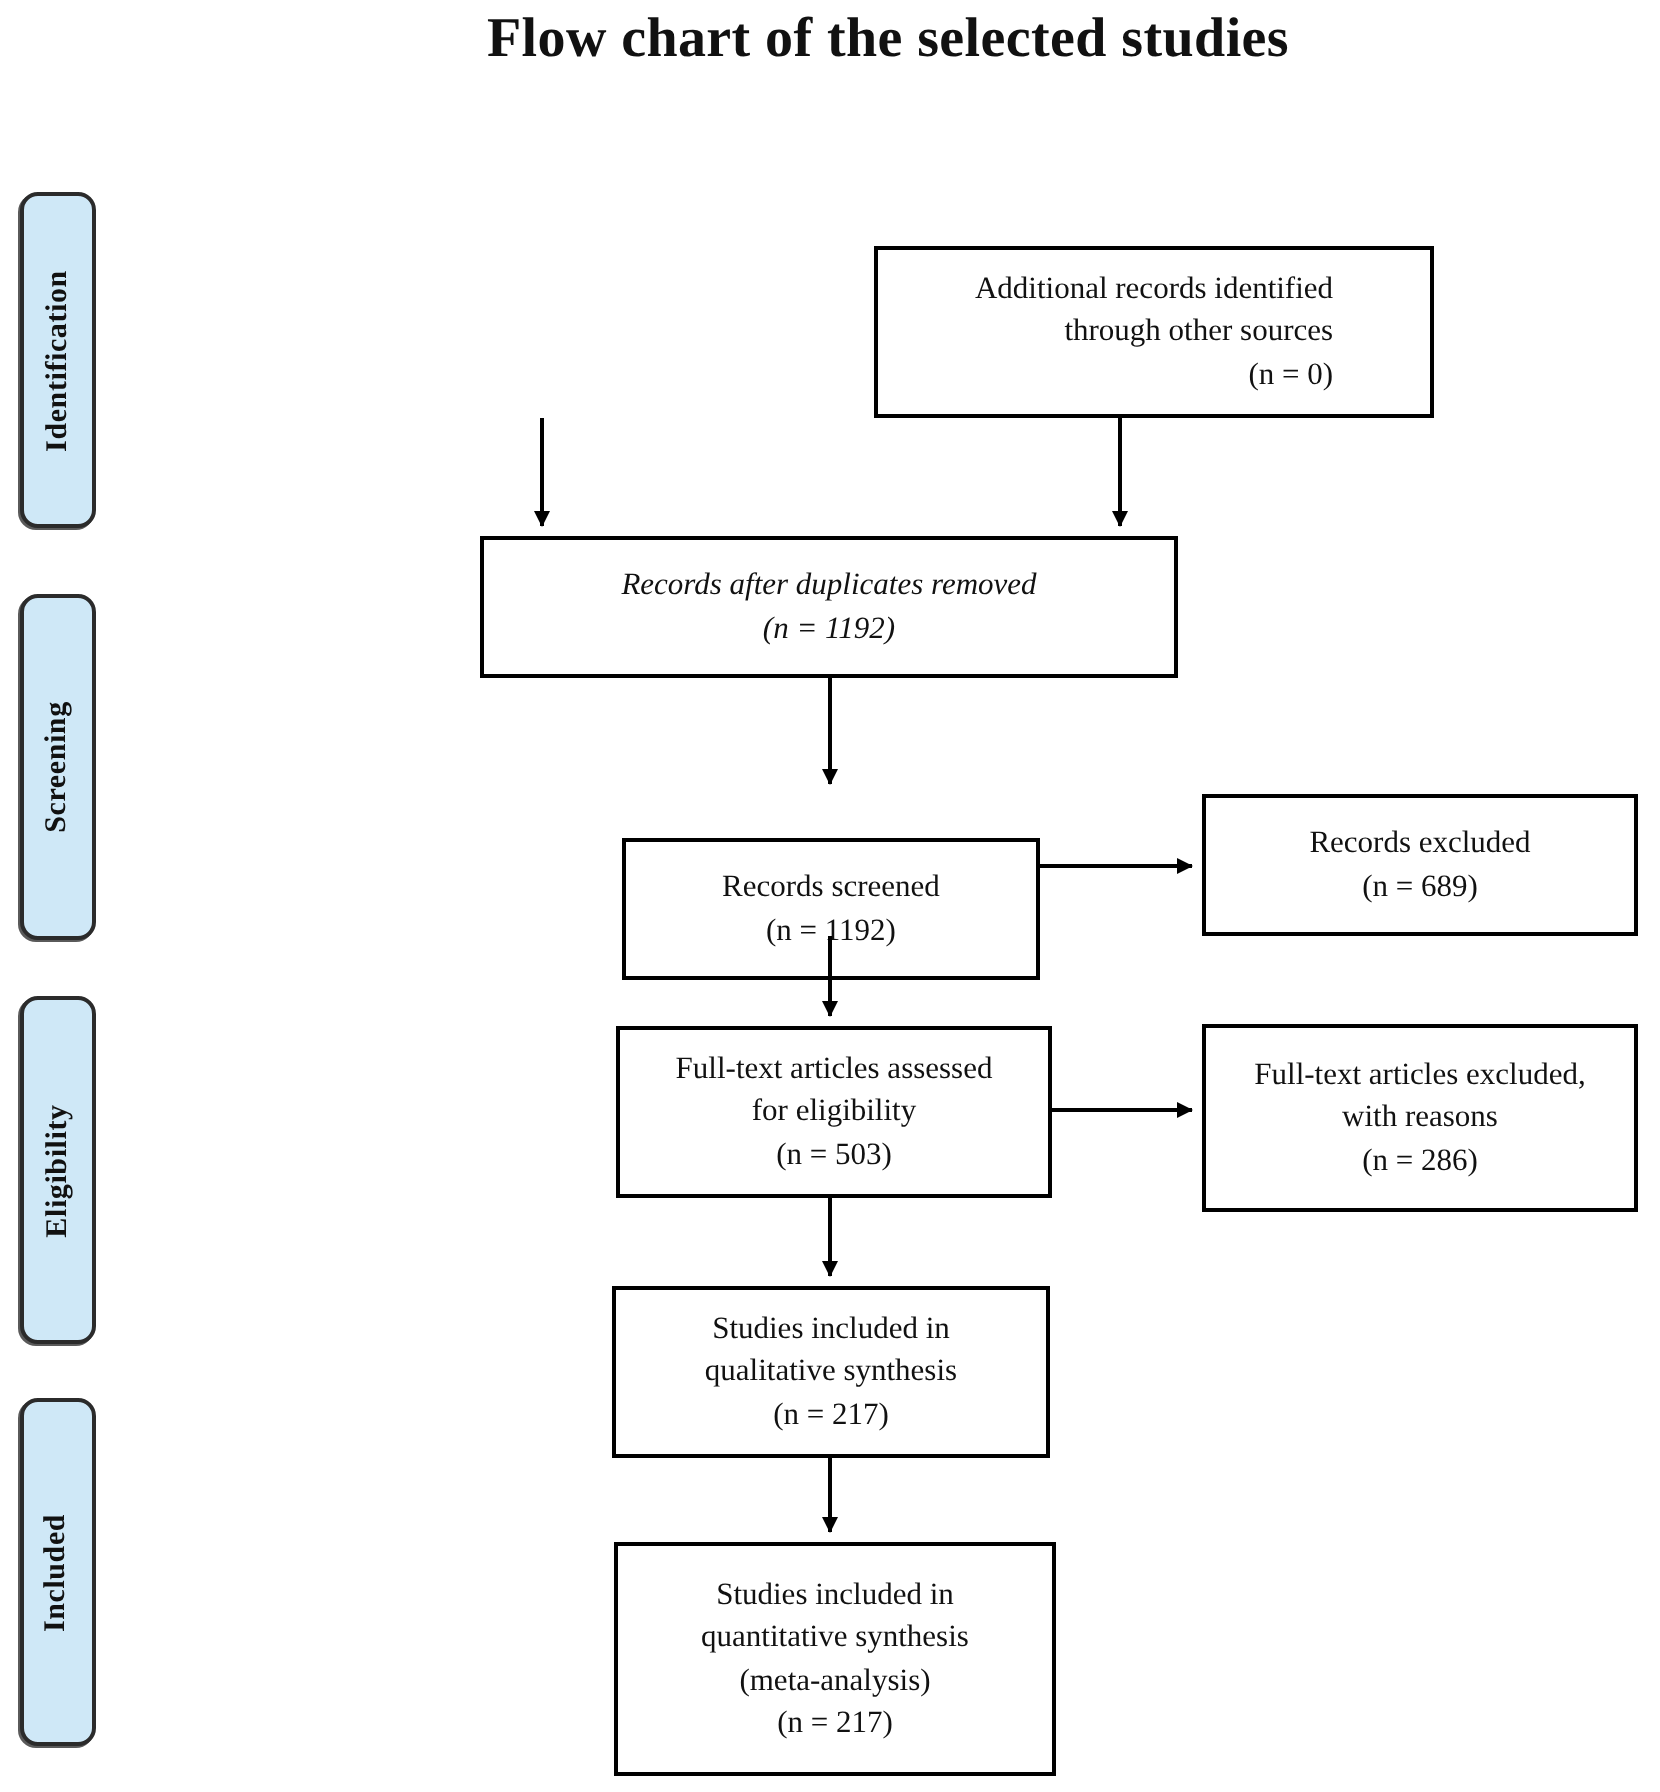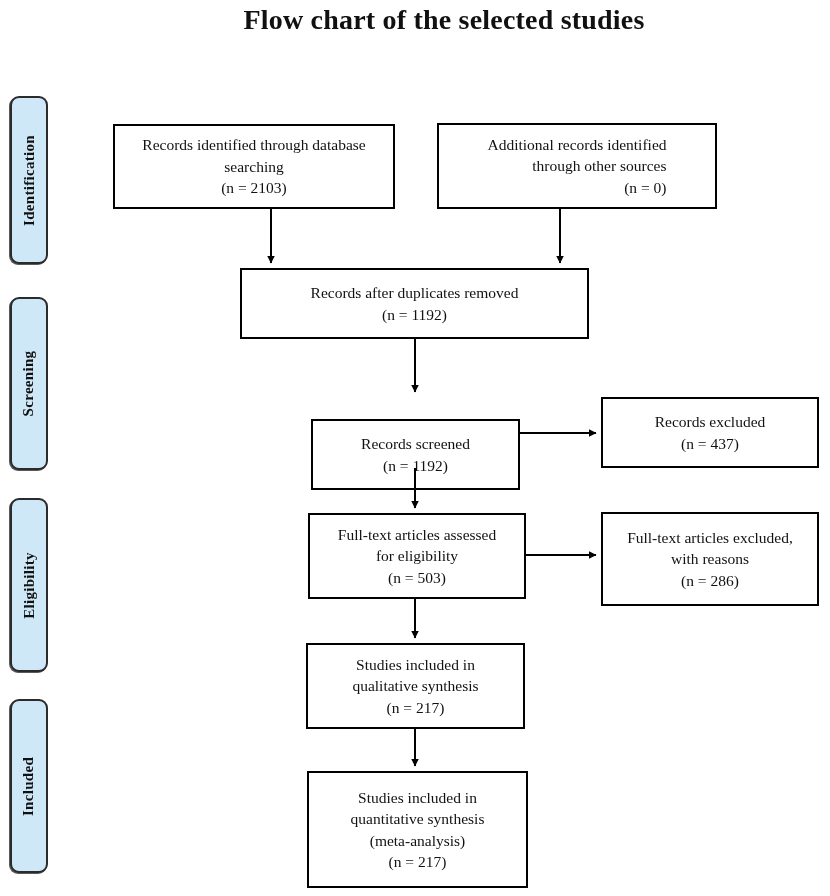--- a/index.html
+++ b/index.html
@@ -60,45 +60,40 @@
   <div class="stage" style="top:297px;height:173px;">
     <span>Screening</span>
   </div>
   <div class="stage" style="top:498px;height:174px;">
     <span>Eligibility</span>
   </div>
   <div class="stage" style="top:699px;height:174px;">
     <span>Included</span>
   </div>
 
-  <div class="fbox" style="left:113px;top:124px;width:282px;height:85px;">
-    <div class="txt">Records identified through database
-searching
-(n = 2103)</div>
-  </div>
 
   <div class="fbox" style="left:437px;top:123px;width:280px;height:86px;text-align:right;">
     <div class="txt">Additional records identified
 through other sources
 (n = 0)</div>
   </div>
 
-  <div class="fbox" style="left:240px;top:268px;width:349px;height:71px;">
+  <div class="fbox" style="left:240px;top:268px;width:349px;height:71px;font-style:italic;">
     <div class="txt">Records after duplicates removed
 (n = 1192)</div>
   </div>
 
   <div class="fbox" style="left:311px;top:397px;width:209px;height:71px;margin-top:22px;">
     <div class="txt">Records screened
 (n = 1192)</div>
   </div>
 
   <div class="fbox" style="left:601px;top:397px;width:218px;height:71px;">
     <div class="txt">Records excluded
-(n = 437)</div>
+(n = 689)</div>
   </div>
 
   <div class="fbox" style="left:308px;top:513px;width:218px;height:86px;">
     <div class="txt">Full-text articles assessed
 for eligibility
 (n = 503)</div>
   </div>
 
   <div class="fbox" style="left:601px;top:512px;width:218px;height:94px;">
     <div class="txt">Full-text articles excluded,

